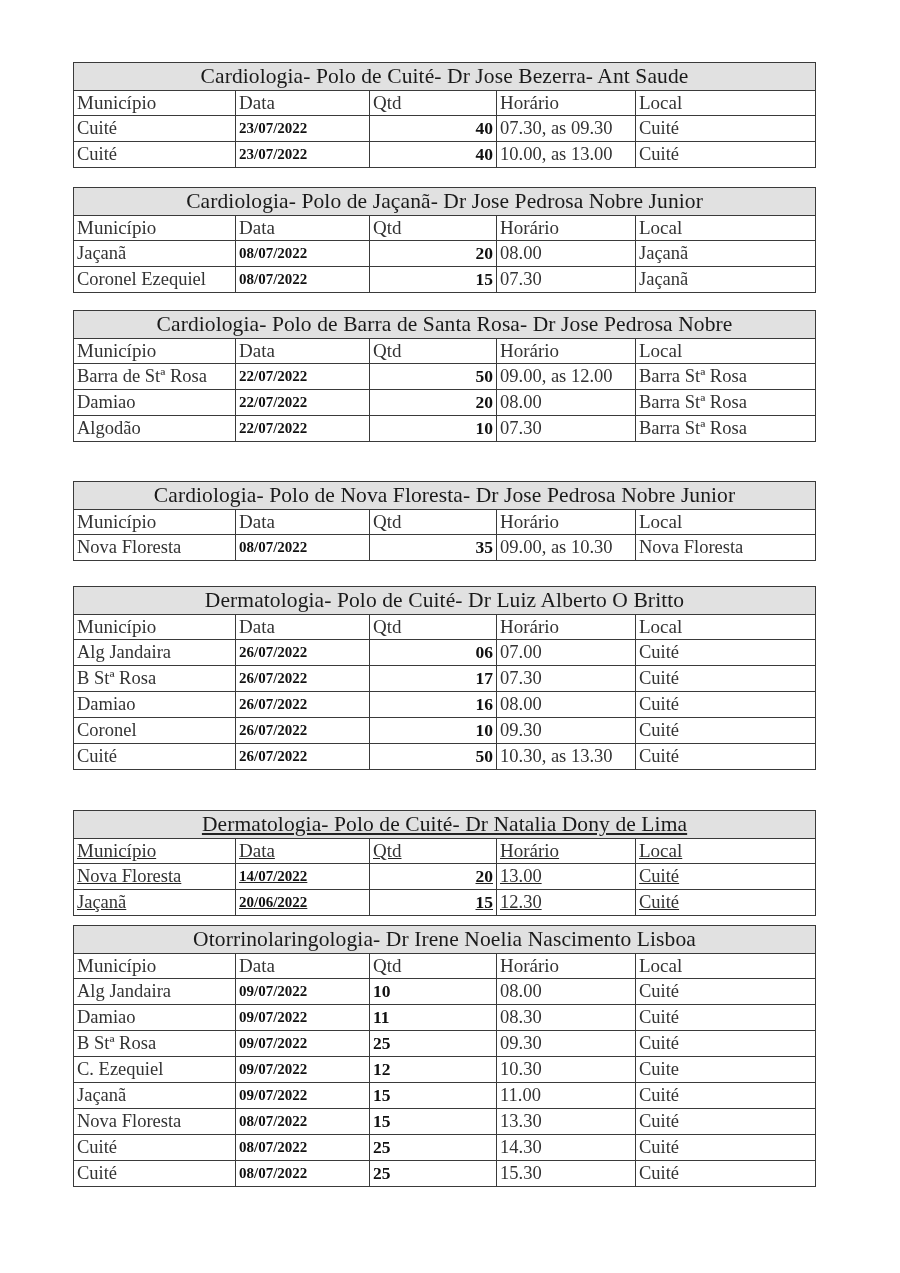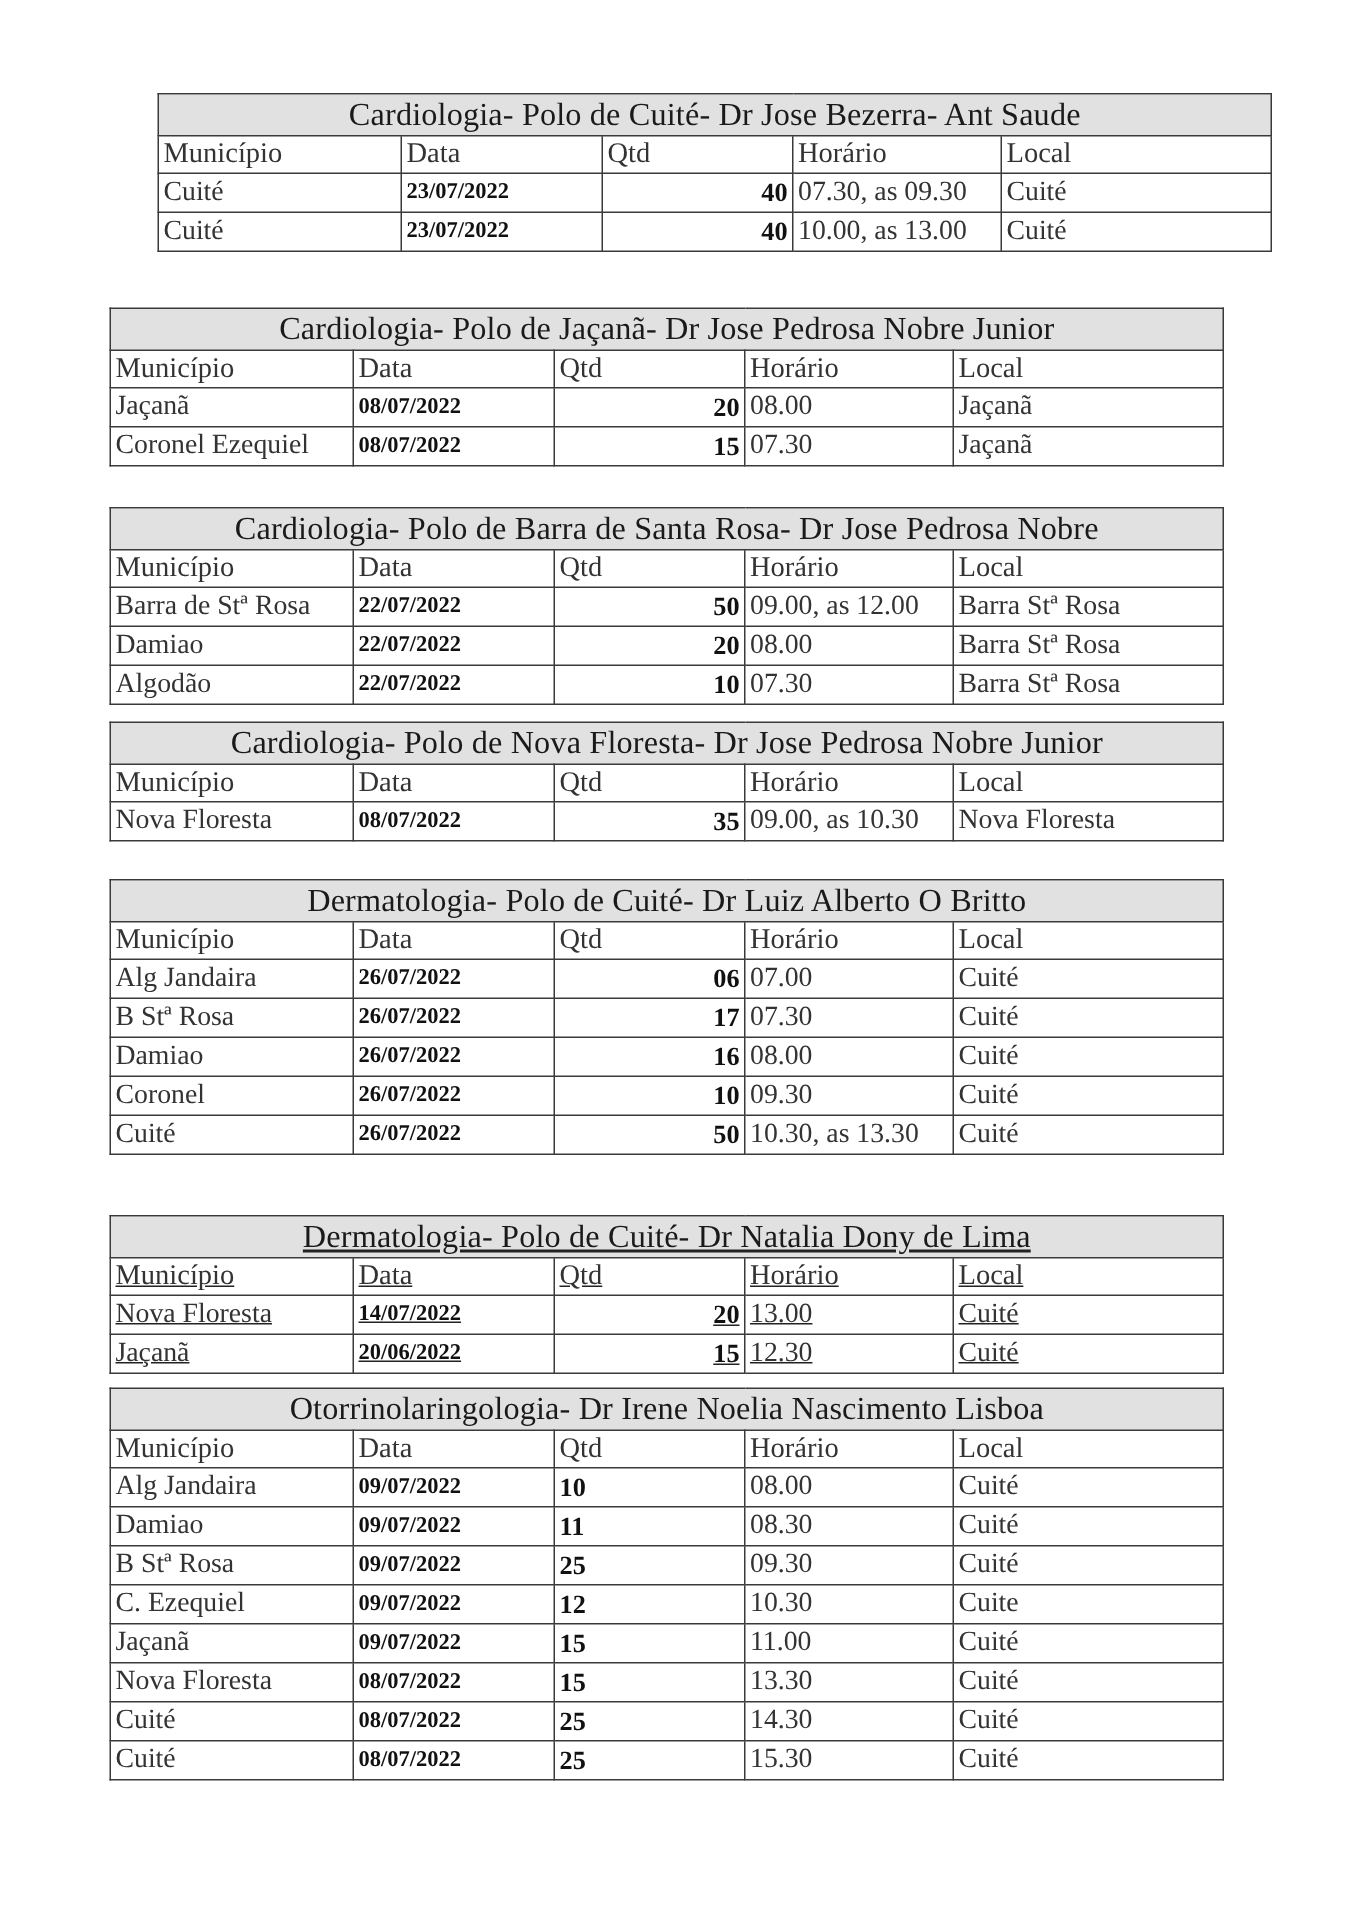--- a/index.html
+++ b/index.html
@@ -26,21 +26,21 @@
   .sched .row td.qtd { font-weight: bold; color: #111; font-size: 17.5px; }
   .sched .row td.qtd.center { text-align: right; }
   .sched .row td.qtd.left { text-align: left; }
   col.c1 { width: 162px; } col.c2 { width: 134px; } col.c3 { width: 127px; }
   col.c4 { width: 139px; } col.c5 { width: 180px; }
 </style>
 </head>
 <body>
 
 <div id="doc">
-    <table class="sched" style="top: 62px; margin-left: 32px;">
+    <table class="sched" style="top: 62px;">
       <colgroup>
         <col class="c1">
         <col class="c2">
         <col class="c3">
         <col class="c4">
         <col class="c5">
       </colgroup>
       <tbody>
         <tr class="title-row">
           <th colspan="5">Cardiologia- Polo de Cuité- Dr Jose Bezerra- Ant Saude</th>
@@ -61,21 +61,21 @@
         </tr>
         <tr class="row">
           <td class="">Cuité</td>
           <td class="date">23/07/2022</td>
           <td class="qtd center">40</td>
           <td class="">10.00, as 13.00</td>
           <td class="">Cuité</td>
         </tr>
       </tbody>
     </table>
-    <table class="sched" style="top: 205px;">
+    <table class="sched" style="top: 187px;">
       <colgroup>
         <col class="c1">
         <col class="c2">
         <col class="c3">
         <col class="c4">
         <col class="c5">
       </colgroup>
       <tbody>
         <tr class="title-row">
           <th colspan="5">Cardiologia- Polo de Jaçanã- Dr Jose Pedrosa Nobre Junior</th>
@@ -96,21 +96,21 @@
         </tr>
         <tr class="row">
           <td class="">Coronel Ezequiel</td>
           <td class="date">08/07/2022</td>
           <td class="qtd center">15</td>
           <td class="">07.30</td>
           <td class="">Jaçanã</td>
         </tr>
       </tbody>
     </table>
-    <table class="sched" style="top: 338px; padding-left: 26px;">
+    <table class="sched" style="top: 310px; padding-left: 26px;">
       <colgroup>
         <col class="c1">
         <col class="c2">
         <col class="c3">
         <col class="c4">
         <col class="c5">
       </colgroup>
       <tbody>
         <tr class="title-row">
           <th colspan="5">Cardiologia- Polo de Barra de Santa Rosa- Dr Jose Pedrosa Nobre</th>

